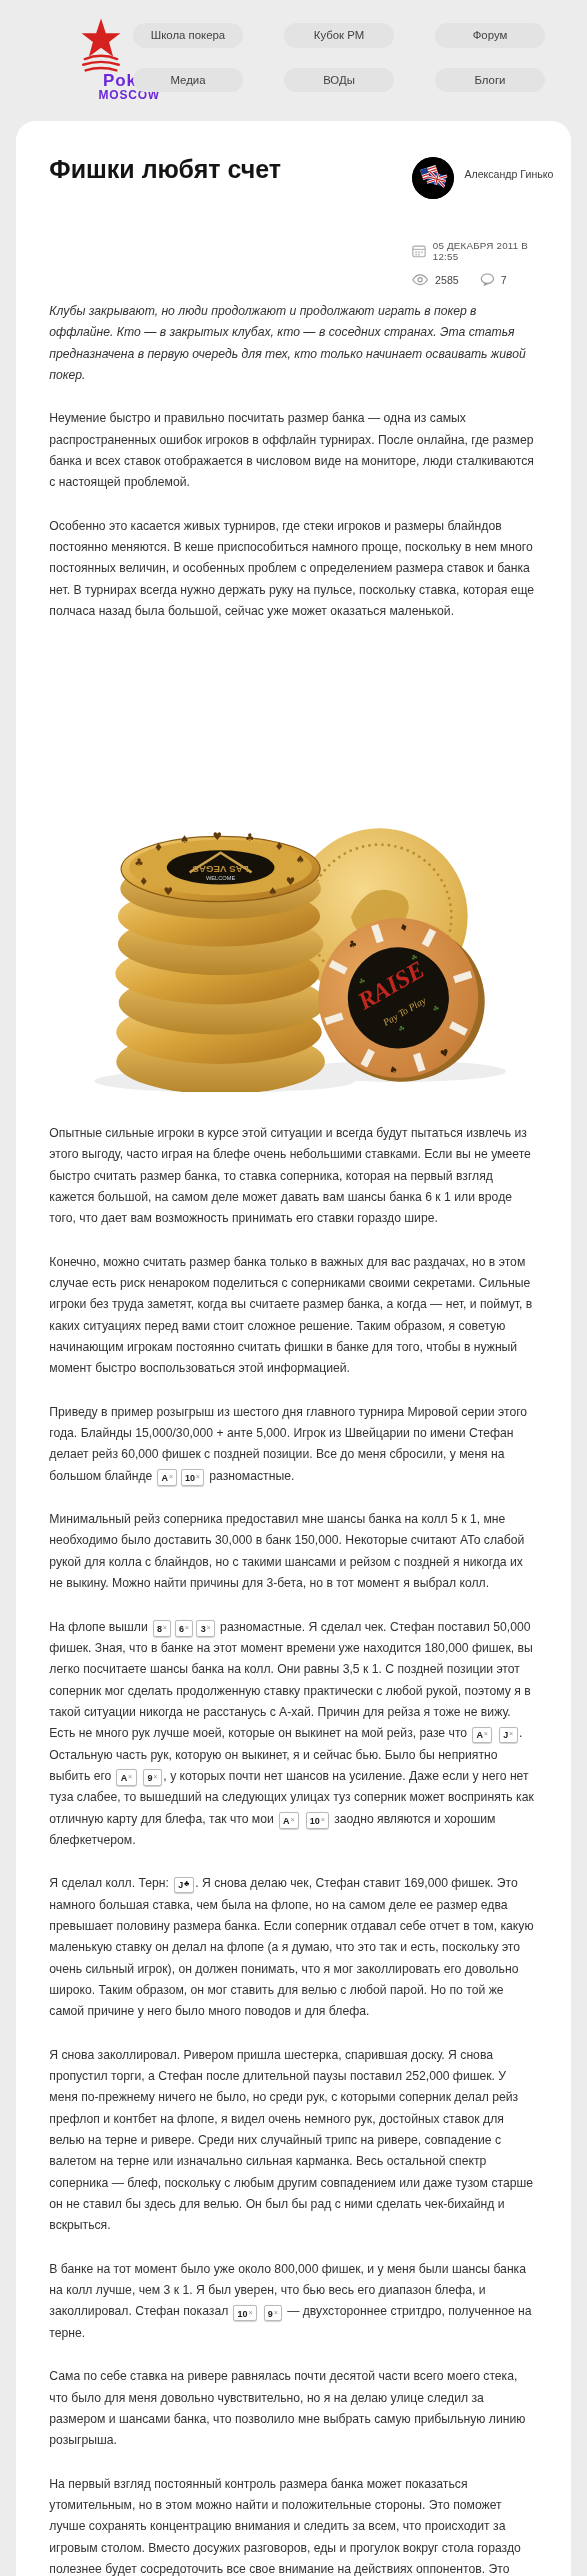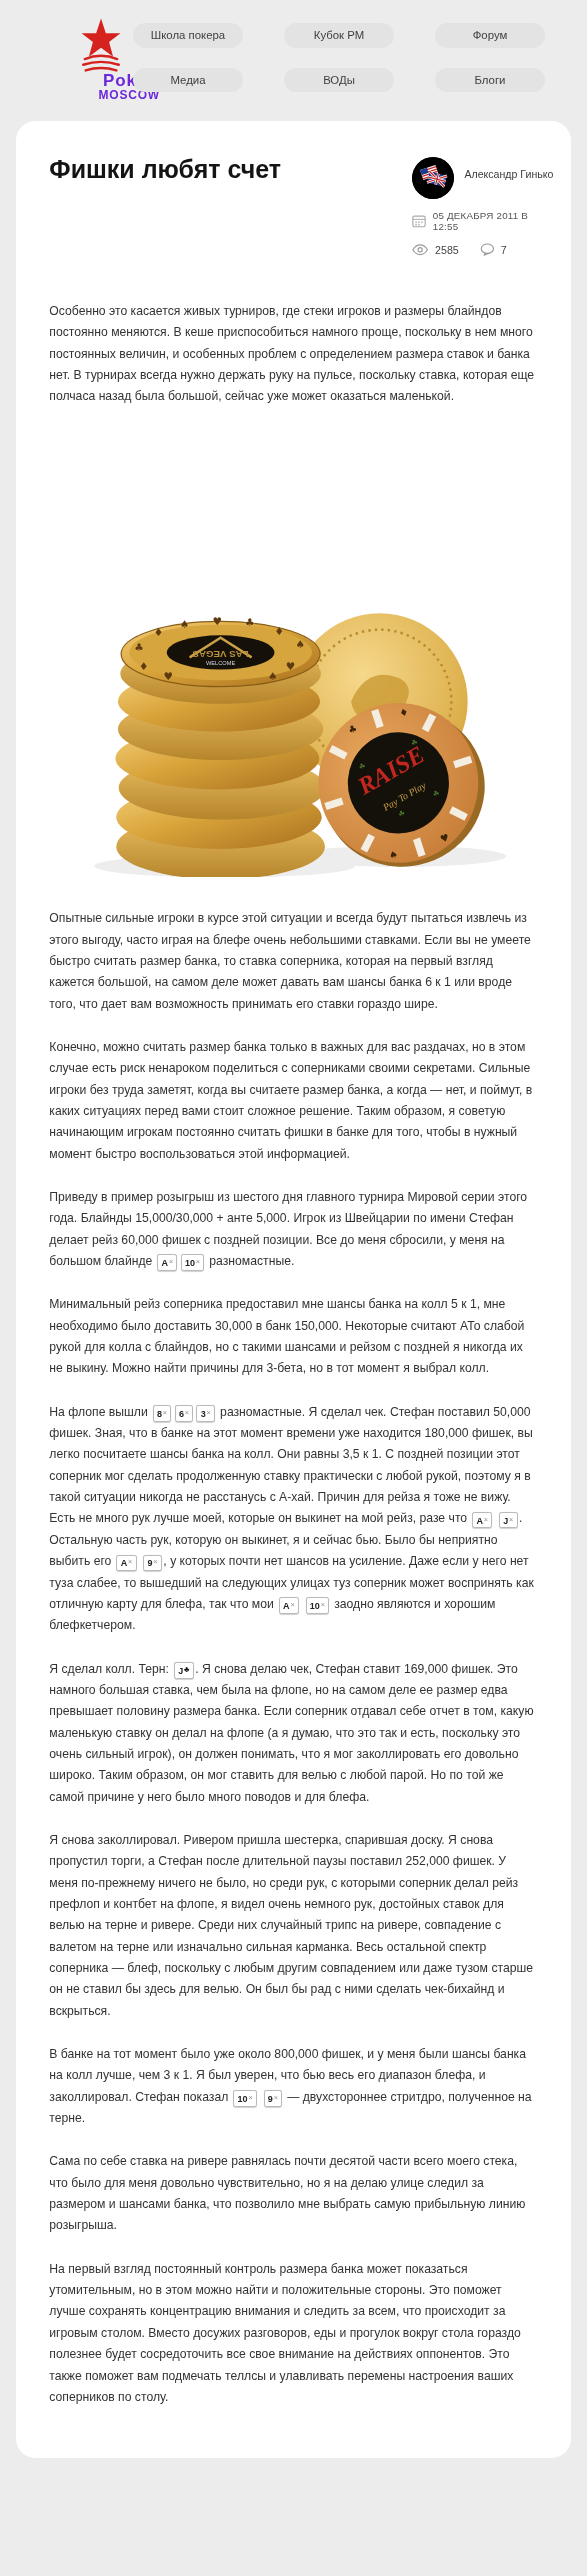--- a/index.html
+++ b/index.html
@@ -16,21 +16,21 @@
   .nav button{height:24.5px;border:none;border-radius:13px;background:#e3e3e3;color:#3f3f3f;
     font-size:11.4px;font-family:"Liberation Sans",sans-serif;cursor:pointer;}
 
   
   .card{margin:0 16.3px;background:#ffffff;border-radius:19.6px;padding:13px 33px 28px 33px;position:relative;}
   .article-head{position:relative;min-height:124px;}
   .page-title{margin:21px 0 0 0;font-size:25px;font-weight:800;color:#141414;letter-spacing:0;}
   .author-box{position:absolute;left:363px;top:1.6px;width:163px;}
   .avatar{width:42px;height:42px;border-radius:50%;overflow:hidden;display:inline-block;vertical-align:top;background:#000;}
   .author-name{display:inline-block;margin:11.4px 0 0 6.5px;font-size:10.6px;color:#3c3c3c;}
-  .meta-row{position:absolute;left:363px;display:flex;align-items:center;color:#555;}
+  .meta-row{position:absolute;left:363px;display:flex;align-items:center;color:#555;margin-top:30px;}
   .meta-date{top:55px;font-size:9.8px;letter-spacing:0.2px;}
   .meta-stats{top:88px;font-size:10.6px;color:#444;}
   .meta-row svg{margin-right:6.5px;flex:none;}
   .stat-views{display:flex;align-items:flex-end;margin-right:21px;}
   .stat-comments{display:flex;align-items:center;}
 
   
   .article-body{margin-top:6.5px;}
   .para{font-size:12.2px;line-height:1.75;color:#333;margin:22px 0;}
   .para.italic{font-style:italic;}
@@ -128,20 +128,22 @@
           <svg width="14.7" height="13" viewBox="0 0 18 16">
             <ellipse cx="9" cy="7" rx="7.5" ry="5.8" fill="none" stroke="#9a9a9a" stroke-width="1.4"></ellipse>
             <path d="M7 12 L5 15 L11 12.5" fill="none" stroke="#9a9a9a" stroke-width="1.4" stroke-linejoin="round"></path>
           </svg>
           <span>7</span>
         </span>
       </div>
     </div>
 
     <div class="article-body">
+        <p class="para italic">Клубы закрывают, но люди продолжают и продолжают играть в покер в оффлайне. Кто — в закрытых клубах, кто — в соседних странах. Эта статья предназначена в первую очередь для тех, кто только начинает осваивать живой покер.</p>
+        <p class="para">Неумение быстро и правильно посчитать размер банка — одна из самых распространенных ошибок игроков в оффлайн турнирах. После онлайна, где размер банка и всех ставок отображается в числовом виде на мониторе, люди сталкиваются с настоящей проблемой.</p>
         <p class="para">Особенно это касается живых турниров, где стеки игроков и размеры блайндов постоянно меняются. В кеше приспособиться намного проще, поскольку в нем много постоянных величин, и особенных проблем с определением размера ставок и банка нет. В турнирах всегда нужно держать руку на пульсе, поскольку ставка, которая еще полчаса назад была большой, сейчас уже может оказаться маленькой.</p>
   <div class="figure-wrap">
     <svg width="424" height="445" viewBox="0 0 520 545">
       <defs>
         <linearGradient id="gold" x1="0" y1="0" x2="1" y2="1">
           <stop offset="0" stop-color="#f3cf7a"></stop>
                 <stop offset=".45" stop-color="#d9a43a"></stop>
                 <stop offset="1" stop-color="#a86f1e"></stop>
         </linearGradient>
         <linearGradient id="gold2" x1="0" y1="0" x2="0" y2="1">

